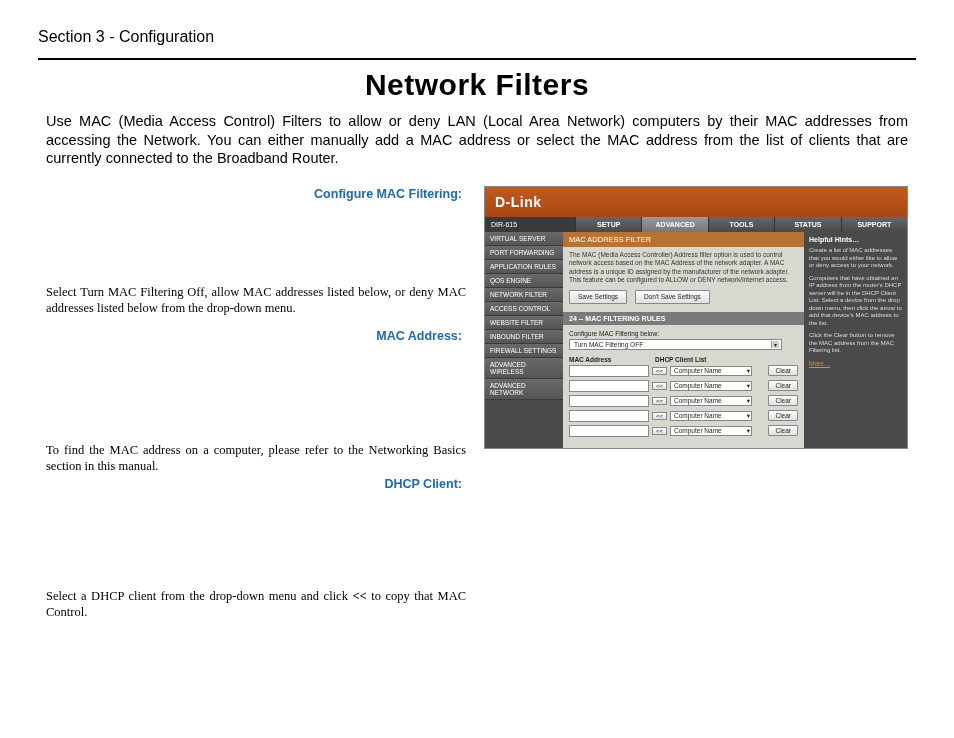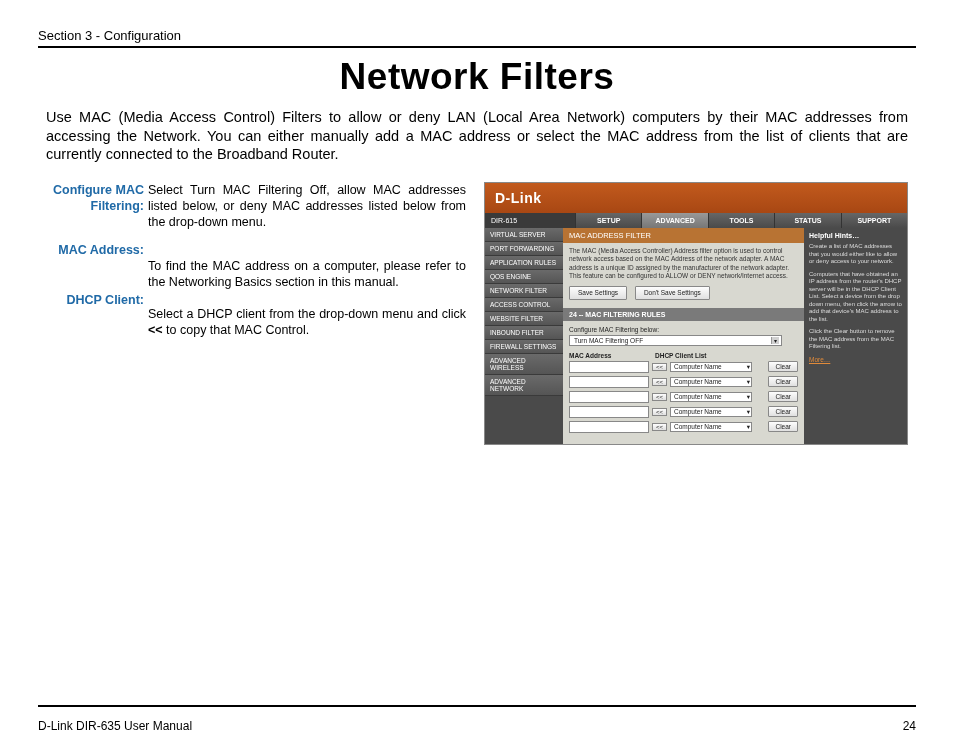--- a/index.html
+++ b/index.html
@@ -5,66 +5,67 @@
   body {
     font-family: Arial, Helvetica, sans-serif;
     margin: 0;
     padding: 28px 38px;
     width: 954px;
     box-sizing: border-box;
     font-size: 12px;
     color: #000;
   }
   .section-header {
-    font-size: 13px;
+    font-size: 16px;
     border-bottom: 2px solid #000;
-    padding-bottom: 3px;
+    padding-bottom: 12px;
     margin-bottom: 8px;
   }
   h1 {
     font-family: "Arial Narrow", Arial, sans-serif;
     font-stretch: condensed;
-    font-size: 37px;
+    font-size: 30px;
     font-weight: bold;
     text-align: center;
     margin: 4px 0 10px 0;
     letter-spacing: 0.5px;
   }
   .intro {
     font-size: 14.5px;
     line-height: 1.28;
     margin: 0 8px 18px 8px;
     text-align: justify;
   }
   .content-row {
     display: flex;
     gap: 0;
     margin: 0 8px;
   }
   .def-col {
     width: 420px;
     flex: 0 0 420px;
   }
-  .def-row { display: flex; margin-bottom: 2px; }
+  .def-row { display: flex; margin-bottom: 2px; flex-direction: column; }
   .def-label {
     flex: 0 0 98px;
     text-align: right;
     font-weight: bold;
     color: #206aa7;
     font-size: 12.5px;
     font-family: "Arial Narrow", Arial, sans-serif;
     font-stretch: condensed;
     padding-right: 4px;
     line-height: 1.28;
   }
   .def-text {
     flex: 1;
     font-size: 12.5px;
     line-height: 1.28;
     text-align: justify;
+    font-family: Liberation Serif, serif;
   }
   .shot-col {
     flex: 1;
     margin-left: 18px;
   }
   .router-ui {
     border: 1px solid #888;
     background: #737373;
     font-size: 7.5px;
     color: #fff;

